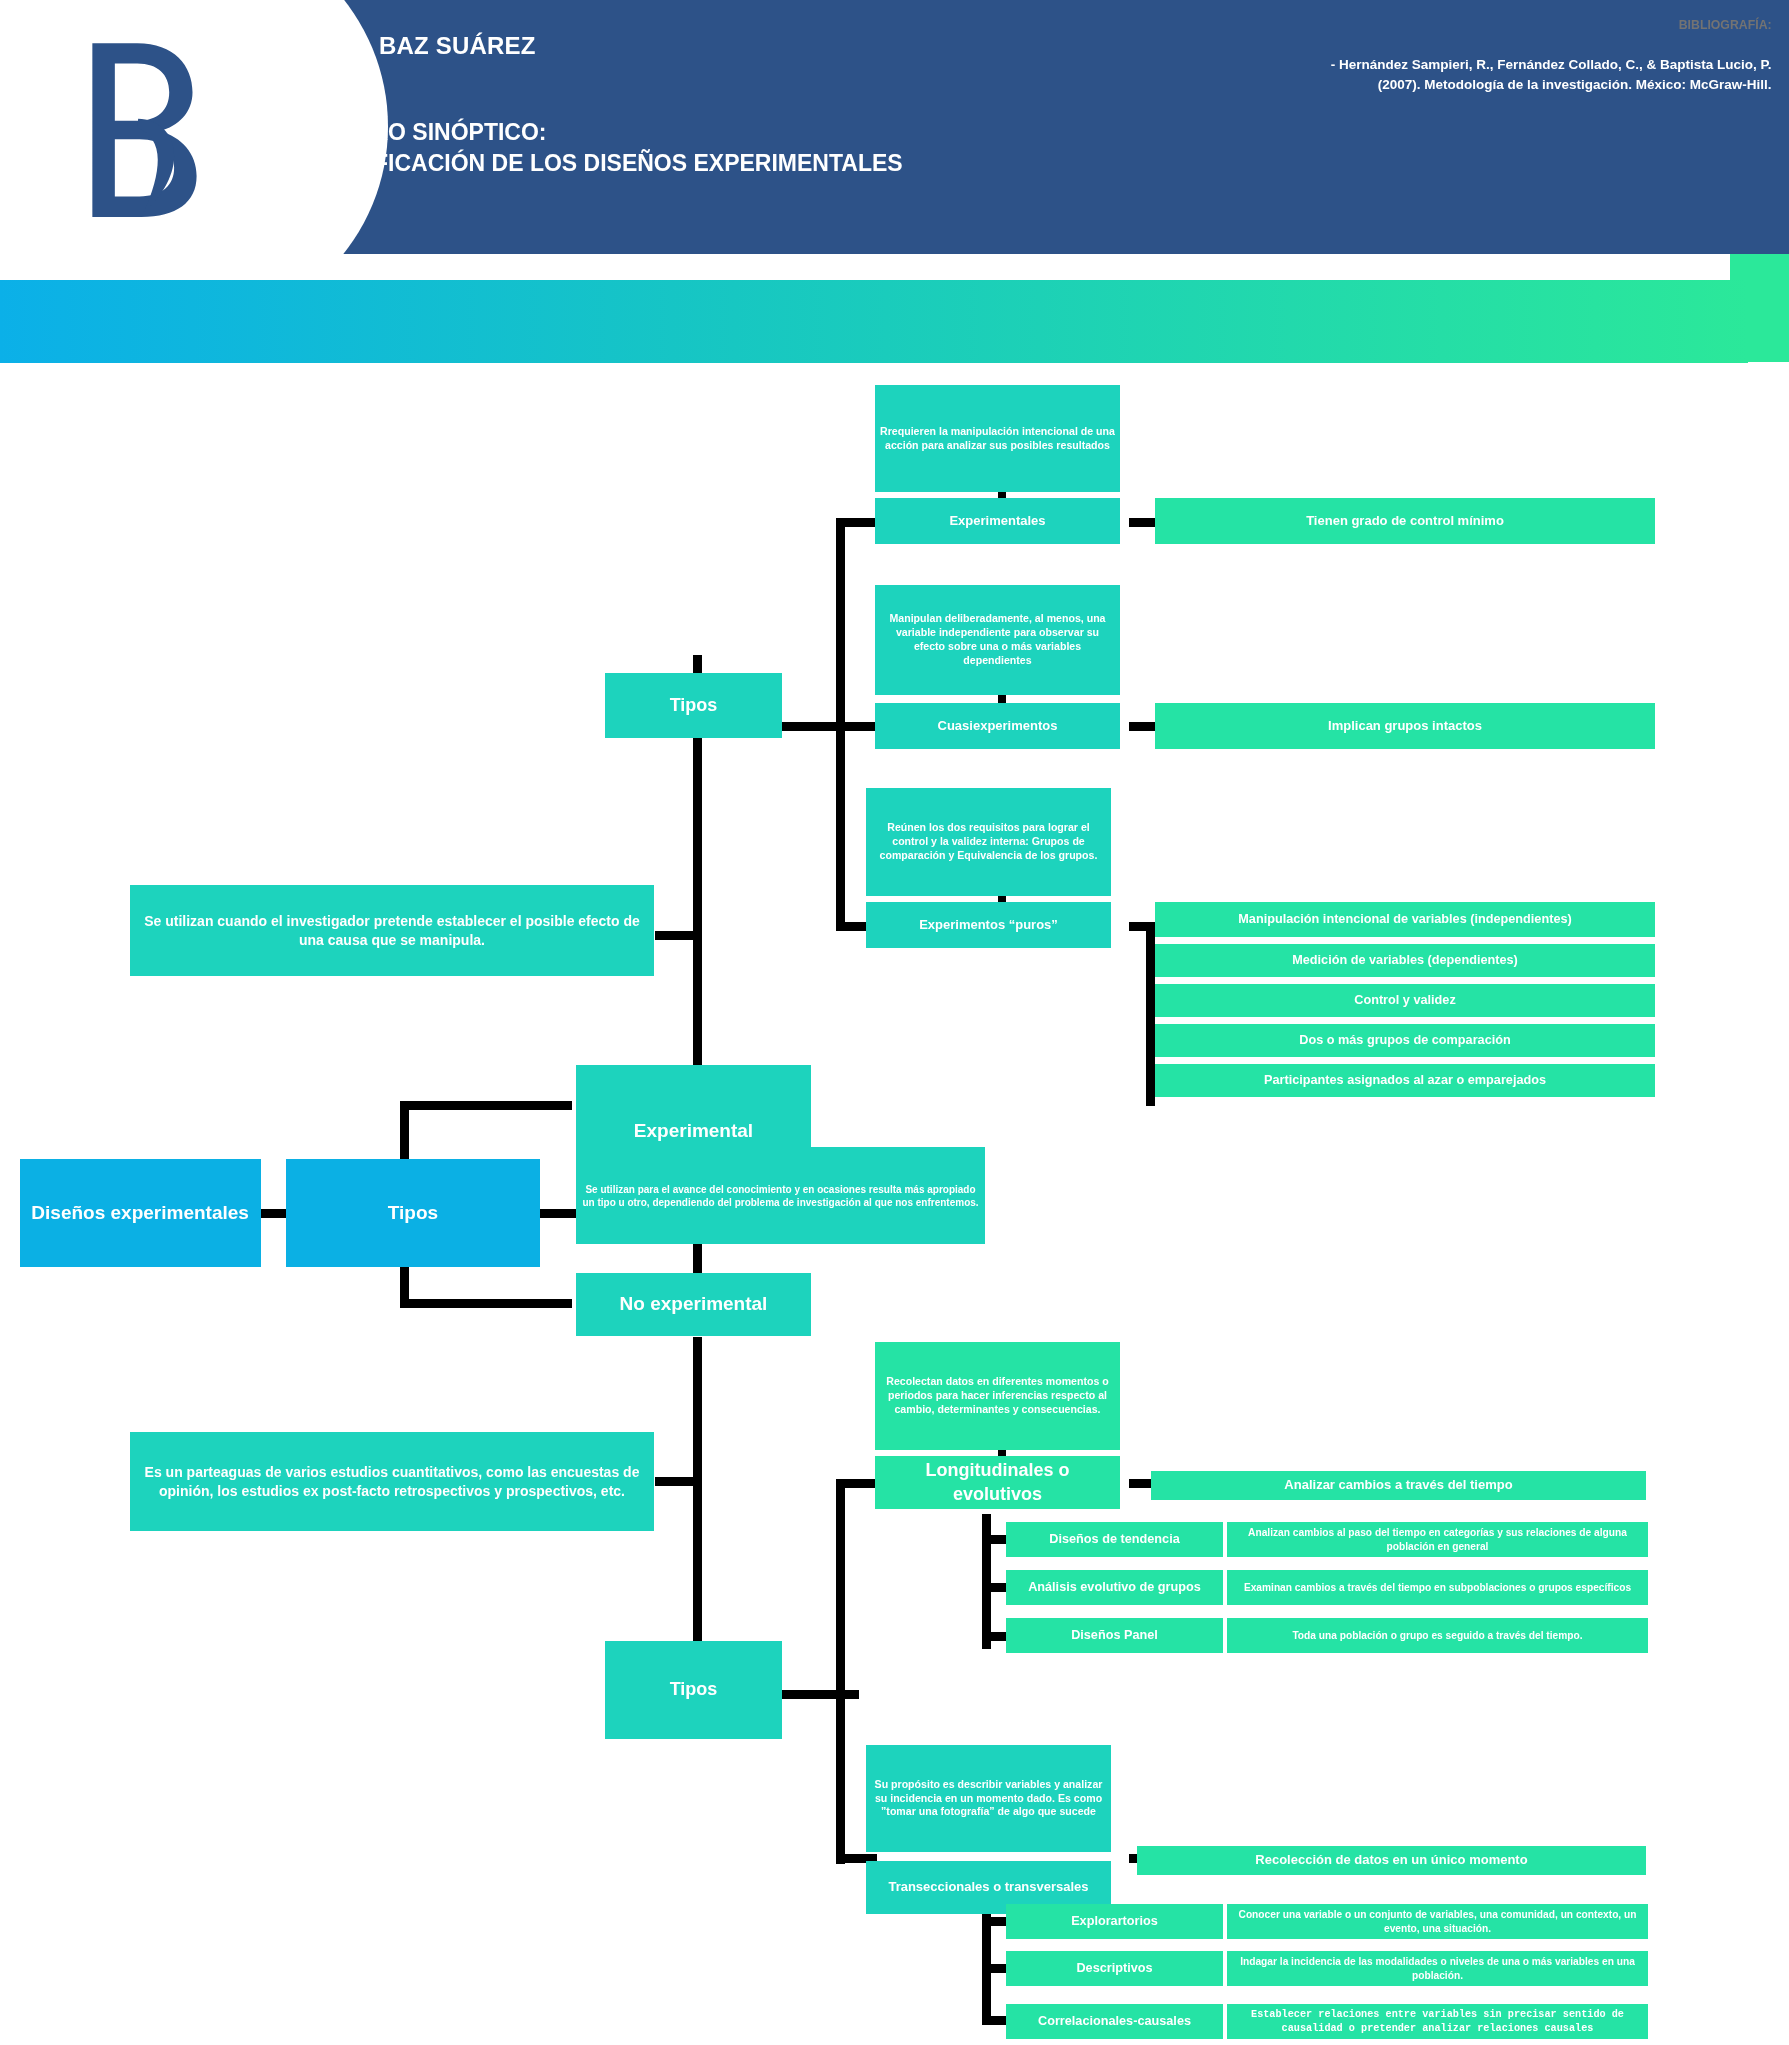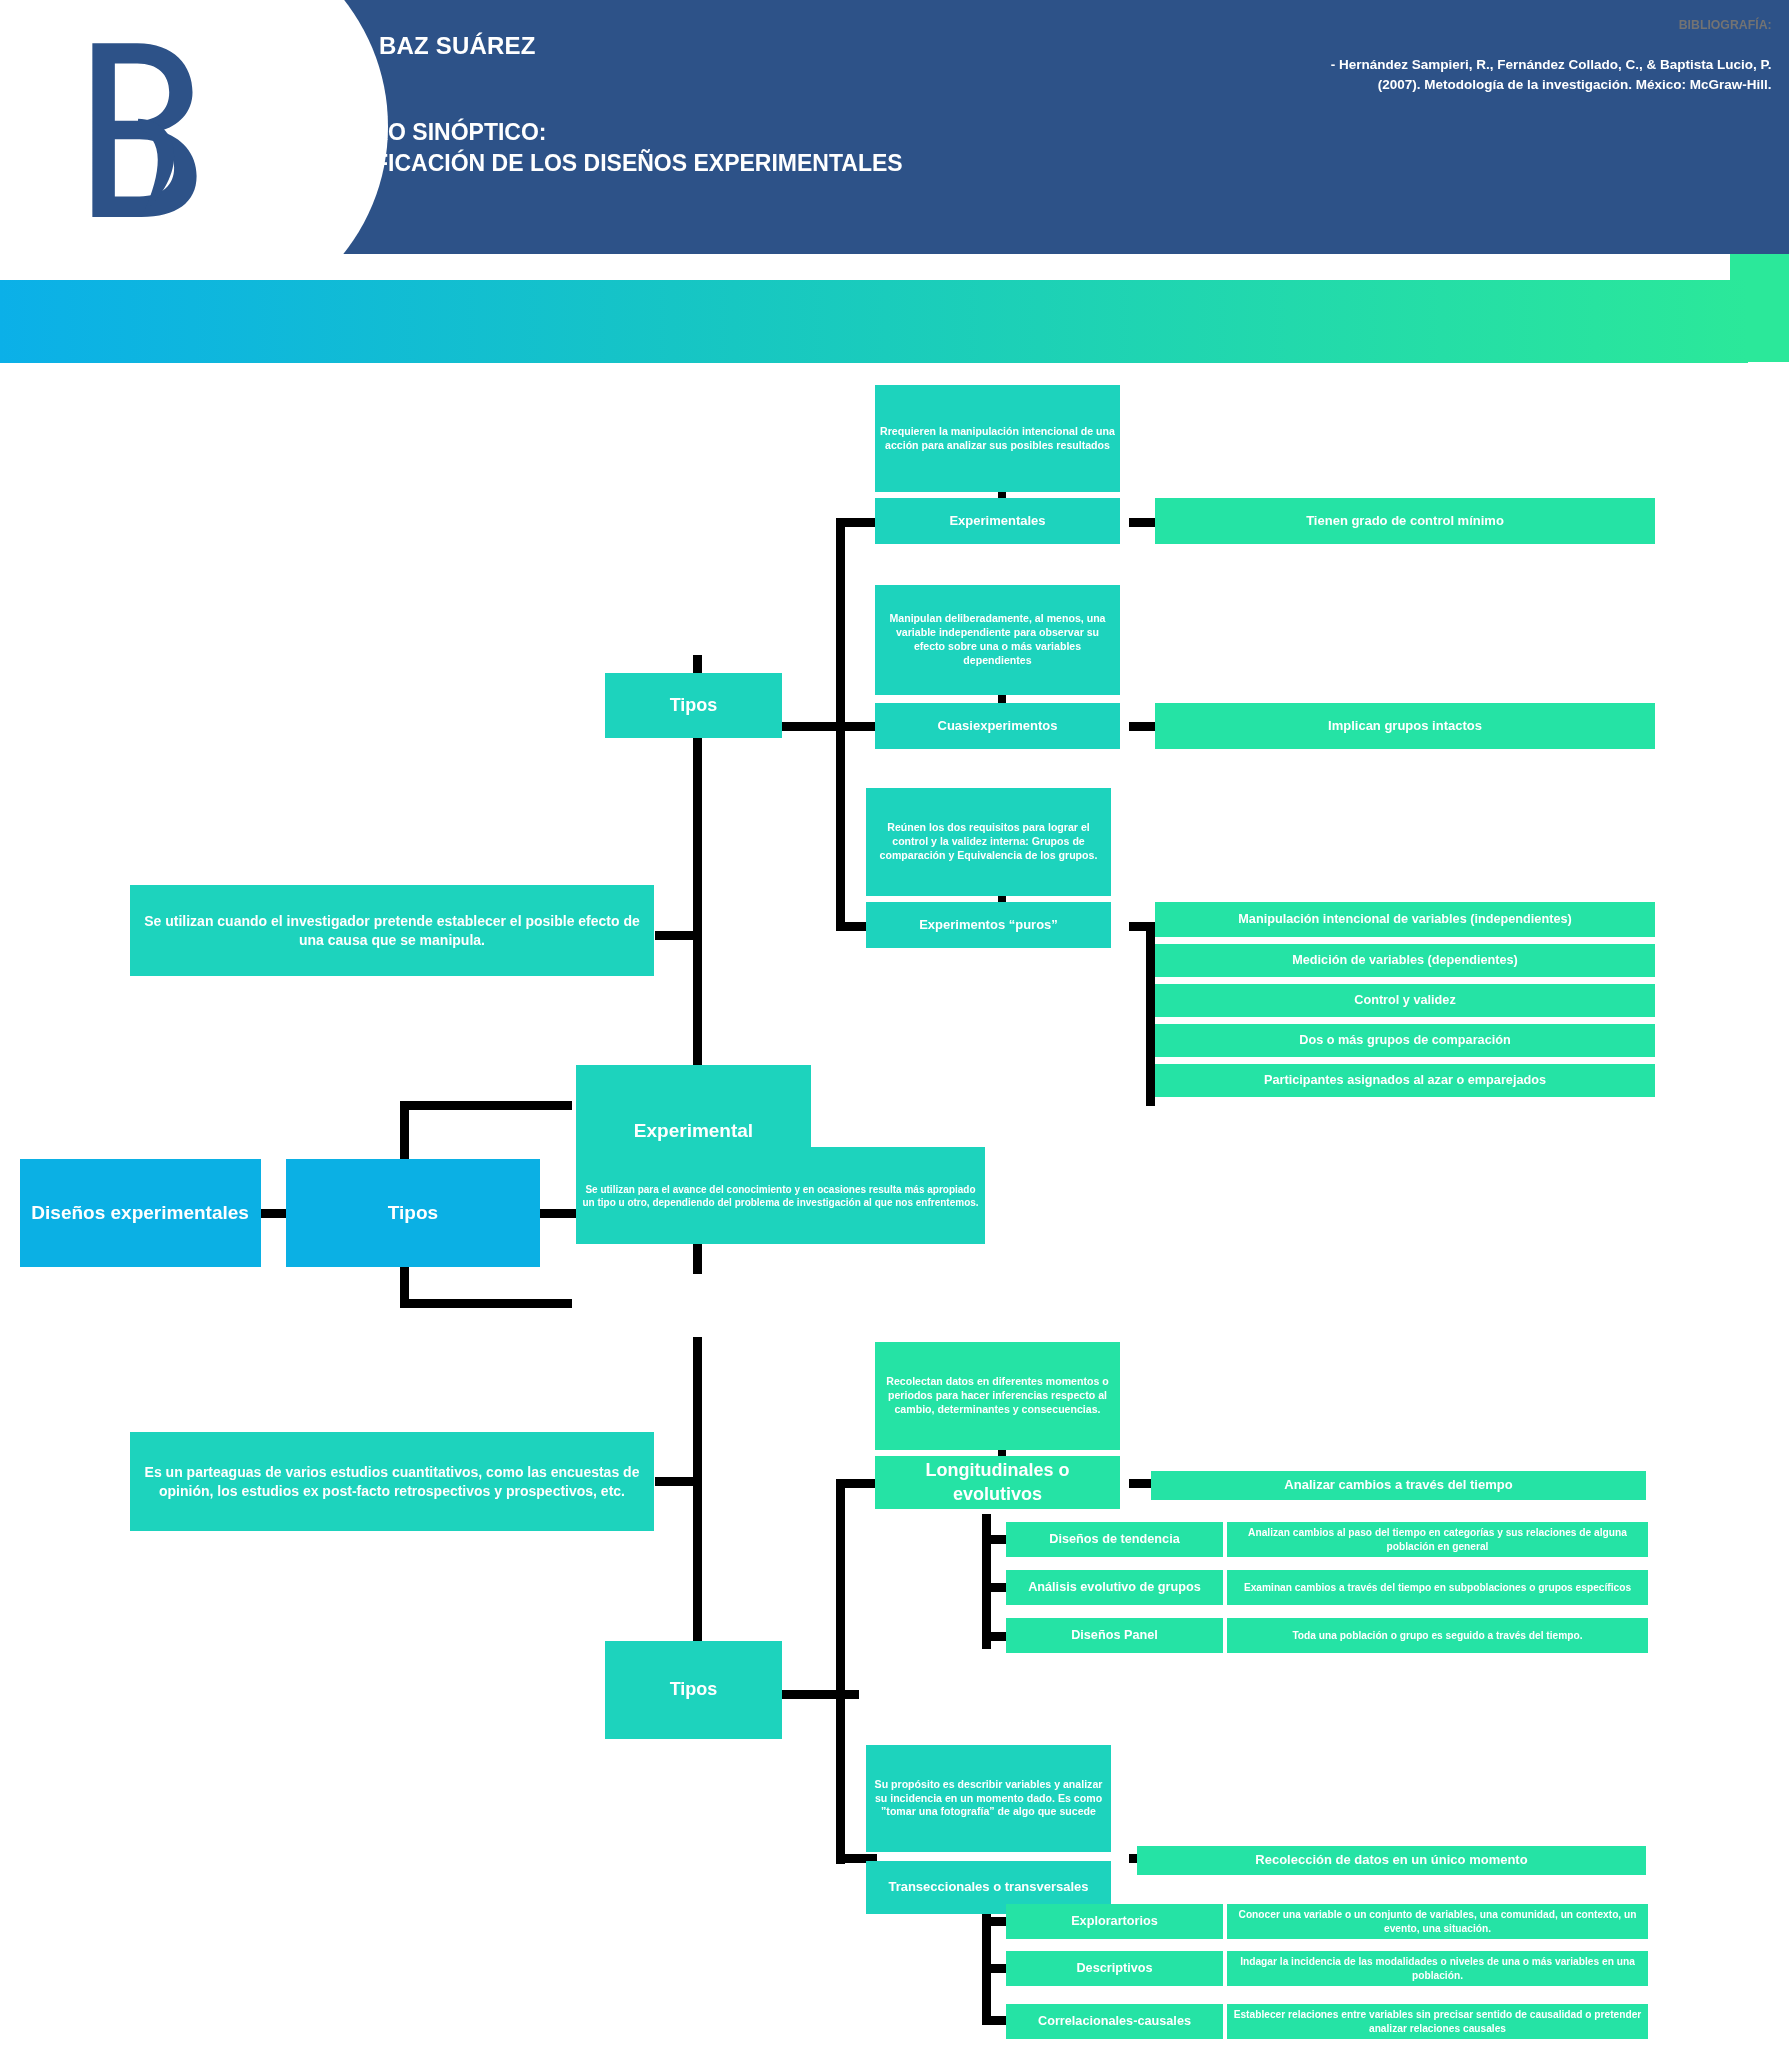--- a/index.html
+++ b/index.html
@@ -136,20 +136,21 @@
   <div class="ln" style="left:982px;top:2016px;width:29px;height:9px;"></div>
 
   <div class="node n-root" style="left:19.6px;top:1159px;width:241px;height:108px;font-size:19px;">Diseños experimentales</div>
 
   <div class="node n-root" style="left:286px;top:1159px;width:254px;height:108px;font-size:19px;">Tipos</div>
 
   <div class="node n-teal" style="left:576px;top:1065px;width:235px;height:133px;font-size:19px;">Experimental</div>
 
   <div class="node n-teal" style="left:576px;top:1147px;width:409px;height:97px;font-size:10px;">Se utilizan para el avance del conocimiento y en ocasiones resulta más apropiado un tipo u otro, dependiendo del problema de investigación al que nos enfrentemos.</div>
 
+  <div class="node n-teal" style="left:576px;top:1273px;width:235px;height:63px;font-size:19px;">No experimental</div>
 
   <div class="node n-teal" style="left:130px;top:885px;width:524px;height:91px;font-size:14px;">Se utilizan cuando el investigador pretende establecer el posible efecto de una causa que se manipula.</div>
 
   <div class="node n-teal" style="left:130px;top:1432px;width:524px;height:99px;font-size:14px;">Es un parteaguas de varios estudios cuantitativos, como las encuestas de opinión, los estudios ex post-facto retrospectivos y prospectivos, etc.</div>
 
   <div class="node n-teal" style="left:605px;top:673px;width:177px;height:65px;font-size:18px;">Tipos</div>
 
   <div class="node n-teal" style="left:605px;top:1641px;width:177px;height:98px;font-size:18px;">Tipos</div>
 
   <div class="node n-teal" style="left:875px;top:385px;width:245px;height:107px;font-size:10.6px;">Rrequieren la manipulación intencional de una acción para analizar sus posibles resultados</div>
@@ -186,16 +187,16 @@
   <div class="node n-teal" style="left:866px;top:1861px;width:245px;height:53px;font-size:13px;">Transeccionales o transversales</div>
   <div class="node n-green" style="left:1137px;top:1846px;width:509px;height:29px;font-size:13px;">Recolección de datos en un único momento</div>
 
   <div class="node n-green" style="left:1006px;top:1904px;width:217px;height:35px;font-size:12.7px;">Explorartorios</div>
   <div class="node n-green" style="left:1227px;top:1904px;width:421px;height:35px;font-size:10.2px;">Conocer una variable o un conjunto de variables, una comunidad, un contexto, un evento, una situación.</div>
 
   <div class="node n-green" style="left:1006px;top:1951px;width:217px;height:35px;font-size:12.7px;">Descriptivos</div>
   <div class="node n-green" style="left:1227px;top:1951px;width:421px;height:35px;font-size:10.2px;">Indagar la incidencia de las modalidades o niveles de una o más variables en una población.</div>
 
   <div class="node n-green" style="left:1006px;top:2004px;width:217px;height:35px;font-size:12.7px;">Correlacionales-causales</div>
-  <div class="node n-green" style="left:1227px;top:2004px;width:421px;height:35px;font-size:10.2px;">Establecer relaciones entre variables sin precisar sentido de causalidad o pretender analizar relaciones causales</div>
+  <div class="node n-green" style="left:1227px;top:2004px;width:421px;height:35px;font-size:10.2px;font-family:Liberation Mono, monospace;">Establecer relaciones entre variables sin precisar sentido de causalidad o pretender analizar relaciones causales</div>
 
 </div>
 
 
 </body></html>

